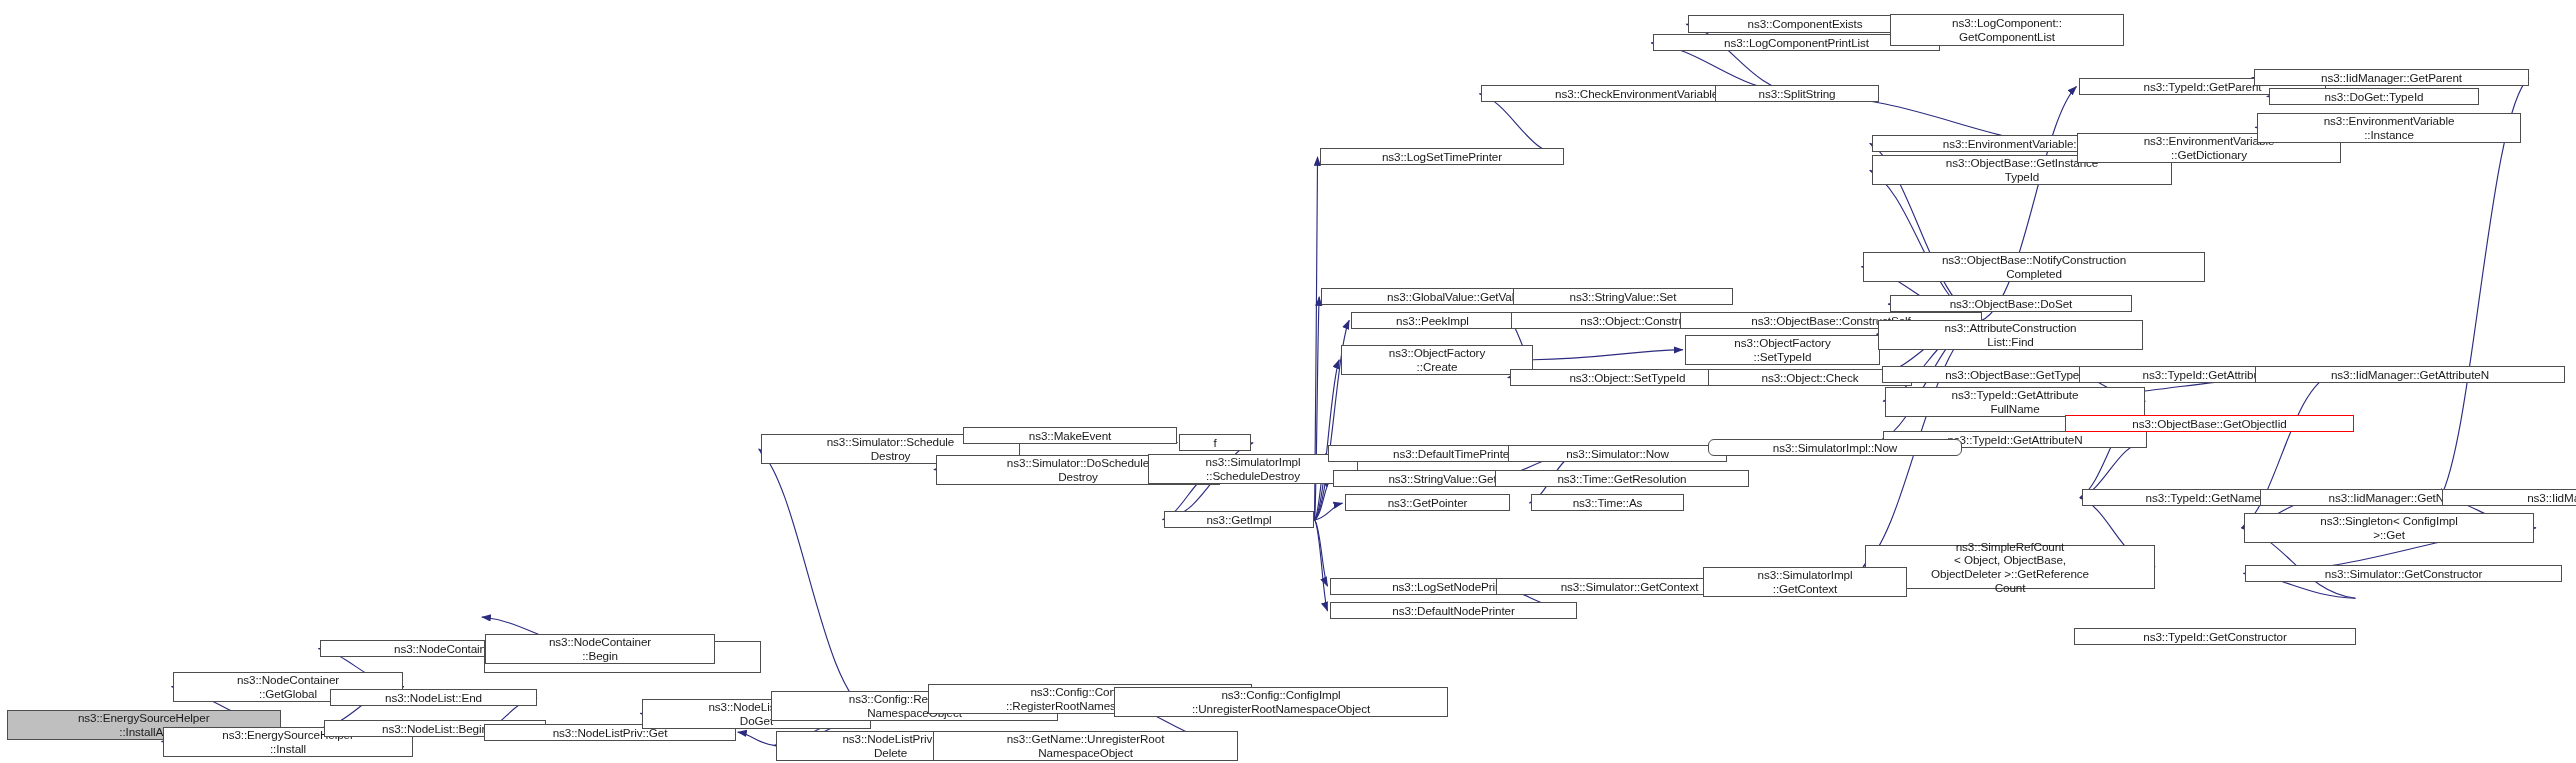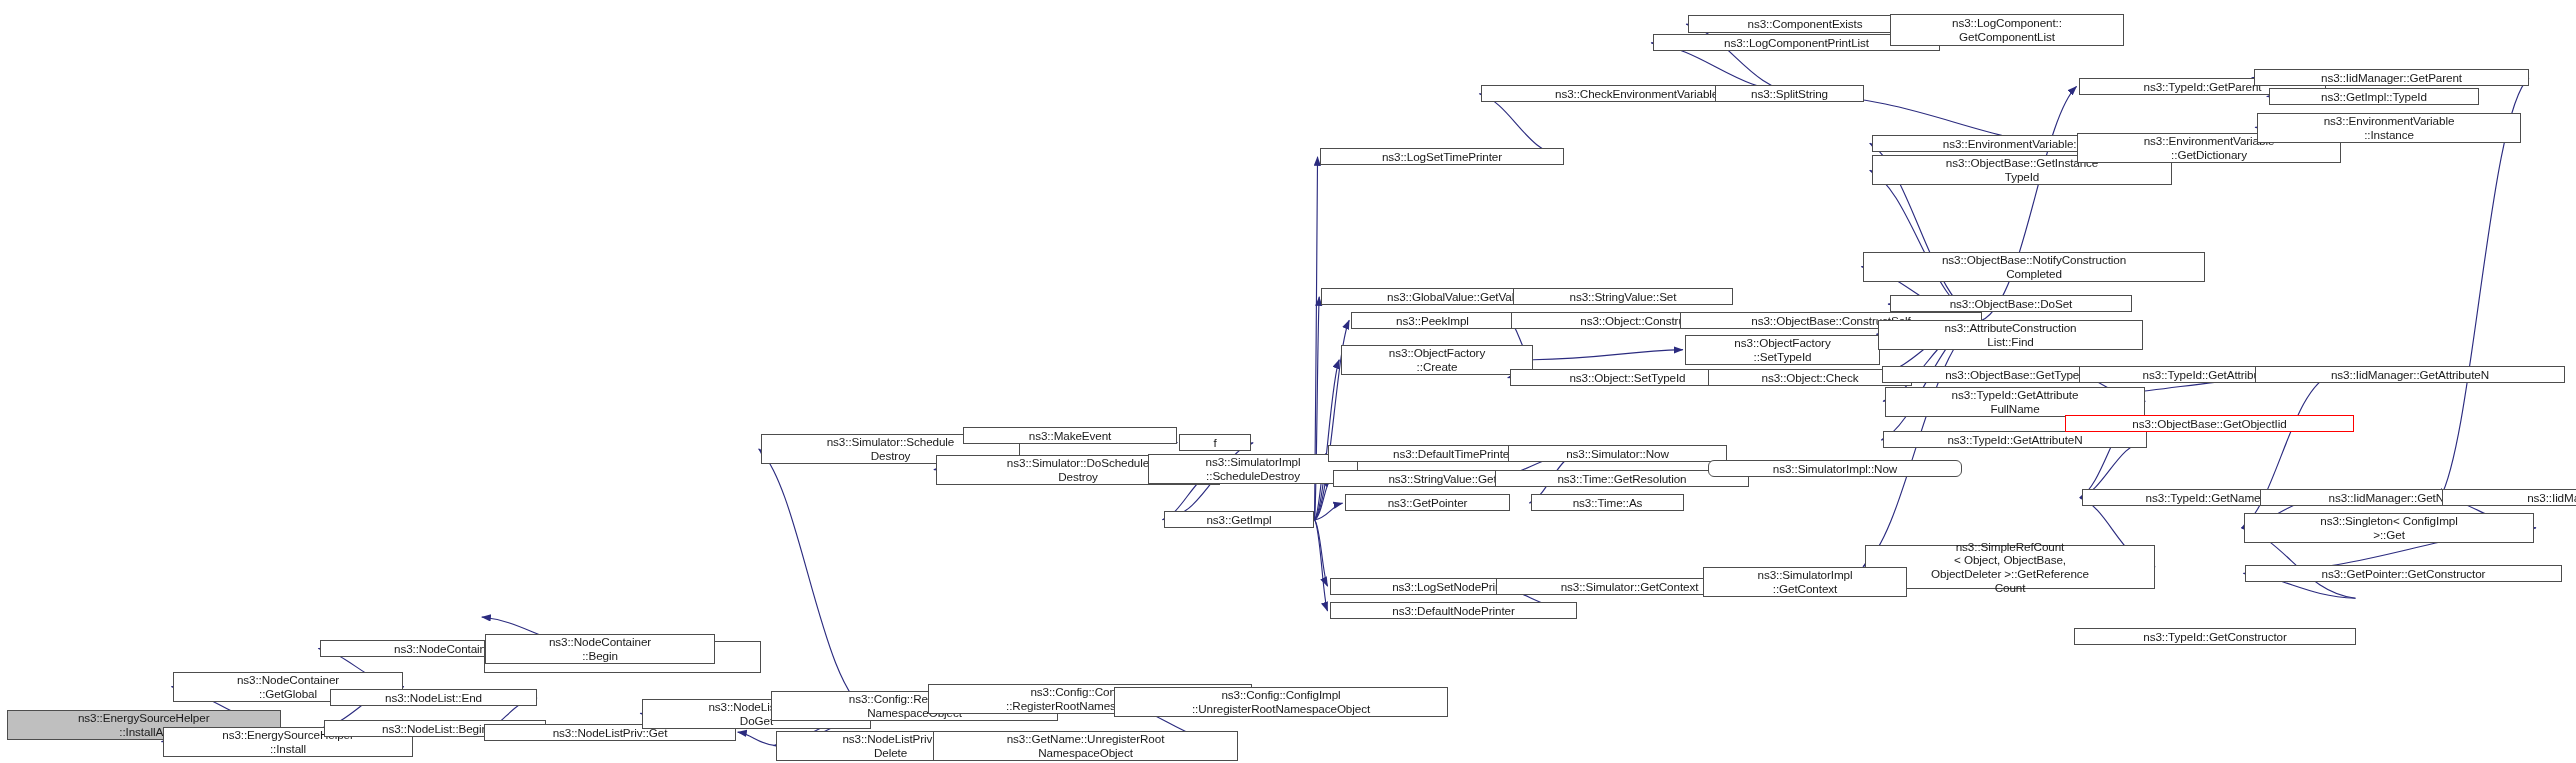--- a/index.html
+++ b/index.html
@@ -180,21 +180,21 @@
       <div class="node" style="left: 936px; top: 455px; width: 284px; height: 29.5px;"><span>ns3::Simulator::DoSchedule
 Destroy</span></div>
       <div class="node" style="left: 1179px; top: 434px; width: 72px; height: 17.4px;"><span>f</span></div>
       <div class="node" style="left: 1148px; top: 454px; width: 210px; height: 29.5px;"><span>ns3::SimulatorImpl
 ::ScheduleDestroy</span></div>
       <div class="node" style="left: 1164px; top: 511px; width: 150px; height: 17.4px;"><span>ns3::GetImpl</span></div>
       <div class="node" style="left: 1320px; top: 148px; width: 244px; height: 17.4px; align-items: center;"><span>ns3::LogSetTimePrinter</span></div>
       <div class="node" style="left: 1481px; top: 85px; width: 317px; height: 17.4px;"><span>ns3::CheckEnvironmentVariables</span></div>
       <div class="node" style="left: 1688px; top: 15.4px; width: 234px; height: 17.4px;"><span>ns3::ComponentExists</span></div>
       <div class="node" style="left: 1653px; top: 34px; width: 287px; height: 17.4px;"><span>ns3::LogComponentPrintList</span></div>
-      <div class="node" style="left: 1715px; top: 85px; width: 149px; height: 17.4px;"><span>ns3::SplitString</span></div>
+      <div class="node" style="left: 1715px; top: 85px; width: 164px; height: 17.4px;"><span>ns3::SplitString</span></div>
       <div class="node" style="left: 1890px; top: 14px; width: 234px; height: 32px;"><span>ns3::LogComponent::
 GetComponentList</span></div>
       <div class="node" style="left: 1321px; top: 288px; width: 272px; height: 17.4px;"><span>ns3::GlobalValue::GetValue</span></div>
       <div class="node" style="left: 1513px; top: 288px; width: 220px; height: 17.4px;"><span>ns3::StringValue::Set</span></div>
       <div class="node" style="left: 1351px; top: 312px; width: 163px; height: 17.4px;"><span>ns3::PeekImpl</span></div>
       <div class="node" style="left: 1511px; top: 312px; width: 252px; height: 17.4px;"><span>ns3::Object::Construct</span></div>
       <div class="node" style="left: 1680px; top: 312px; width: 302px; height: 17.4px;"><span>ns3::ObjectBase::ConstructSelf</span></div>
       <div class="node" style="left: 1341px; top: 345px; width: 192px; height: 29.5px;"><span>ns3::ObjectFactory
 ::Create</span></div>
       <div class="node" style="left: 1685px; top: 335px; width: 195px; height: 29.5px;"><span>ns3::ObjectFactory
@@ -214,40 +214,40 @@
 &lt; Object, ObjectBase,
 ObjectDeleter &gt;::GetReference
 Count</span></div>
       <div class="node" style="left: 1872px; top: 135px; width: 297px; height: 17.4px;"><span>ns3::EnvironmentVariable::Get</span></div>
       <div class="node" style="left: 1872px; top: 155px; width: 300px; height: 29.5px;"><span>ns3::ObjectBase::GetInstance
 TypeId</span></div>
       <div class="node" style="left: 2077px; top: 133px; width: 264px; height: 29.5px;"><span>ns3::EnvironmentVariable
 ::GetDictionary</span></div>
       <div class="node" style="left: 2079px; top: 78px; width: 247px; height: 17.4px;"><span>ns3::TypeId::GetParent</span></div>
       <div class="node" style="left: 2254px; top: 69px; width: 275px; height: 17.4px;"><span>ns3::IidManager::GetParent</span></div>
-      <div class="node" style="left: 2269px; top: 88px; width: 210px; height: 17.4px;"><span>ns3::GetImpl::TypeId</span></div>
+      <div class="node" style="left: 2269px; top: 88px; width: 210px; height: 17.4px;"><span>ns3::DoGet::TypeId</span></div>
       <div class="node" style="left: 2257px; top: 113px; width: 264px; height: 29.5px;"><span>ns3::EnvironmentVariable
 ::Instance</span></div>
       <div class="node" style="left: 2079px; top: 366px; width: 254px; height: 17.4px;"><span>ns3::TypeId::GetAttribute</span></div>
       <div class="node highlight" style="left: 2065px; top: 389px; width: 289px; height: 17.4px;"><span>ns3::ObjectBase::GetObjectIid</span></div>
       <div class="node" style="left: 2082px; top: 489px; width: 242px; height: 17.4px;"><span>ns3::TypeId::GetName</span></div>
       <div class="node" style="left: 2255px; top: 366px; width: 310px; height: 17.4px;"><span>ns3::IidManager::GetAttributeN</span></div>
       <div class="node" style="left: 2260px; top: 489px; width: 275px; height: 17.4px;"><span>ns3::IidManager::GetName</span></div>
       <div class="node" style="left: 2244px; top: 513px; width: 290px; height: 29.5px;"><span>ns3::Singleton&lt; ConfigImpl
 &gt;::Get</span></div>
       <div class="node" style="left: 2442px; top: 489px; width: 354px; height: 17.4px;"><span>ns3::IidManager::LookupInformation</span></div>
       <div class="node" style="left: 2074px; top: 590px; width: 282px; height: 17.4px; margin-top: 38px;"><span>ns3::TypeId::GetConstructor</span></div>
-      <div class="node" style="left: 2245px; top: 565px; width: 317px; height: 17.4px;"><span>ns3::GetPointer::GetConstructor</span></div>
+      <div class="node" style="left: 2245px; top: 565px; width: 317px; height: 17.4px;"><span>ns3::Simulator::GetConstructor</span></div>
       <div class="node" style="left: 1328px; top: 445px; width: 250px; height: 17.4px;"><span>ns3::DefaultTimePrinter</span></div>
       <div class="node" style="left: 1333px; top: 470px; width: 219px; height: 17.4px;"><span>ns3::StringValue::Get</span></div>
       <div class="node" style="left: 1345px; top: 494px; width: 165px; height: 17.4px;"><span>ns3::GetPointer</span></div>
       <div class="node" style="left: 1508px; top: 445px; width: 219px; height: 17.4px;"><span>ns3::Simulator::Now</span></div>
       <div class="node" style="left: 1495px; top: 470px; width: 254px; height: 17.4px;"><span>ns3::Time::GetResolution</span></div>
       <div class="node" style="left: 1531px; top: 494px; width: 153px; height: 17.4px;"><span>ns3::Time::As</span></div>
-      <div class="node" style="left: 1708px; top: 460px; width: 254px; height: 17.4px; border-radius: 6px;"><span>ns3::SimulatorImpl::Now</span></div>
+      <div class="node" style="left: 1708px; top: 439px; width: 254px; height: 17.4px; border-radius: 6px;"><span>ns3::SimulatorImpl::Now</span></div>
       <div class="node" style="left: 1330px; top: 578px; width: 247px; height: 17.4px;"><span>ns3::LogSetNodePrinter</span></div>
       <div class="node" style="left: 1330px; top: 602px; width: 247px; height: 17.4px;"><span>ns3::DefaultNodePrinter</span></div>
       <div class="node" style="left: 1496px; top: 578px; width: 267px; height: 17.4px;"><span>ns3::Simulator::GetContext</span></div>
       <div class="node" style="left: 1703px; top: 567px; width: 204px; height: 29.5px;"><span>ns3::SimulatorImpl
 ::GetContext</span></div>
     </div>
 </div>
 
 
 </body></html>

